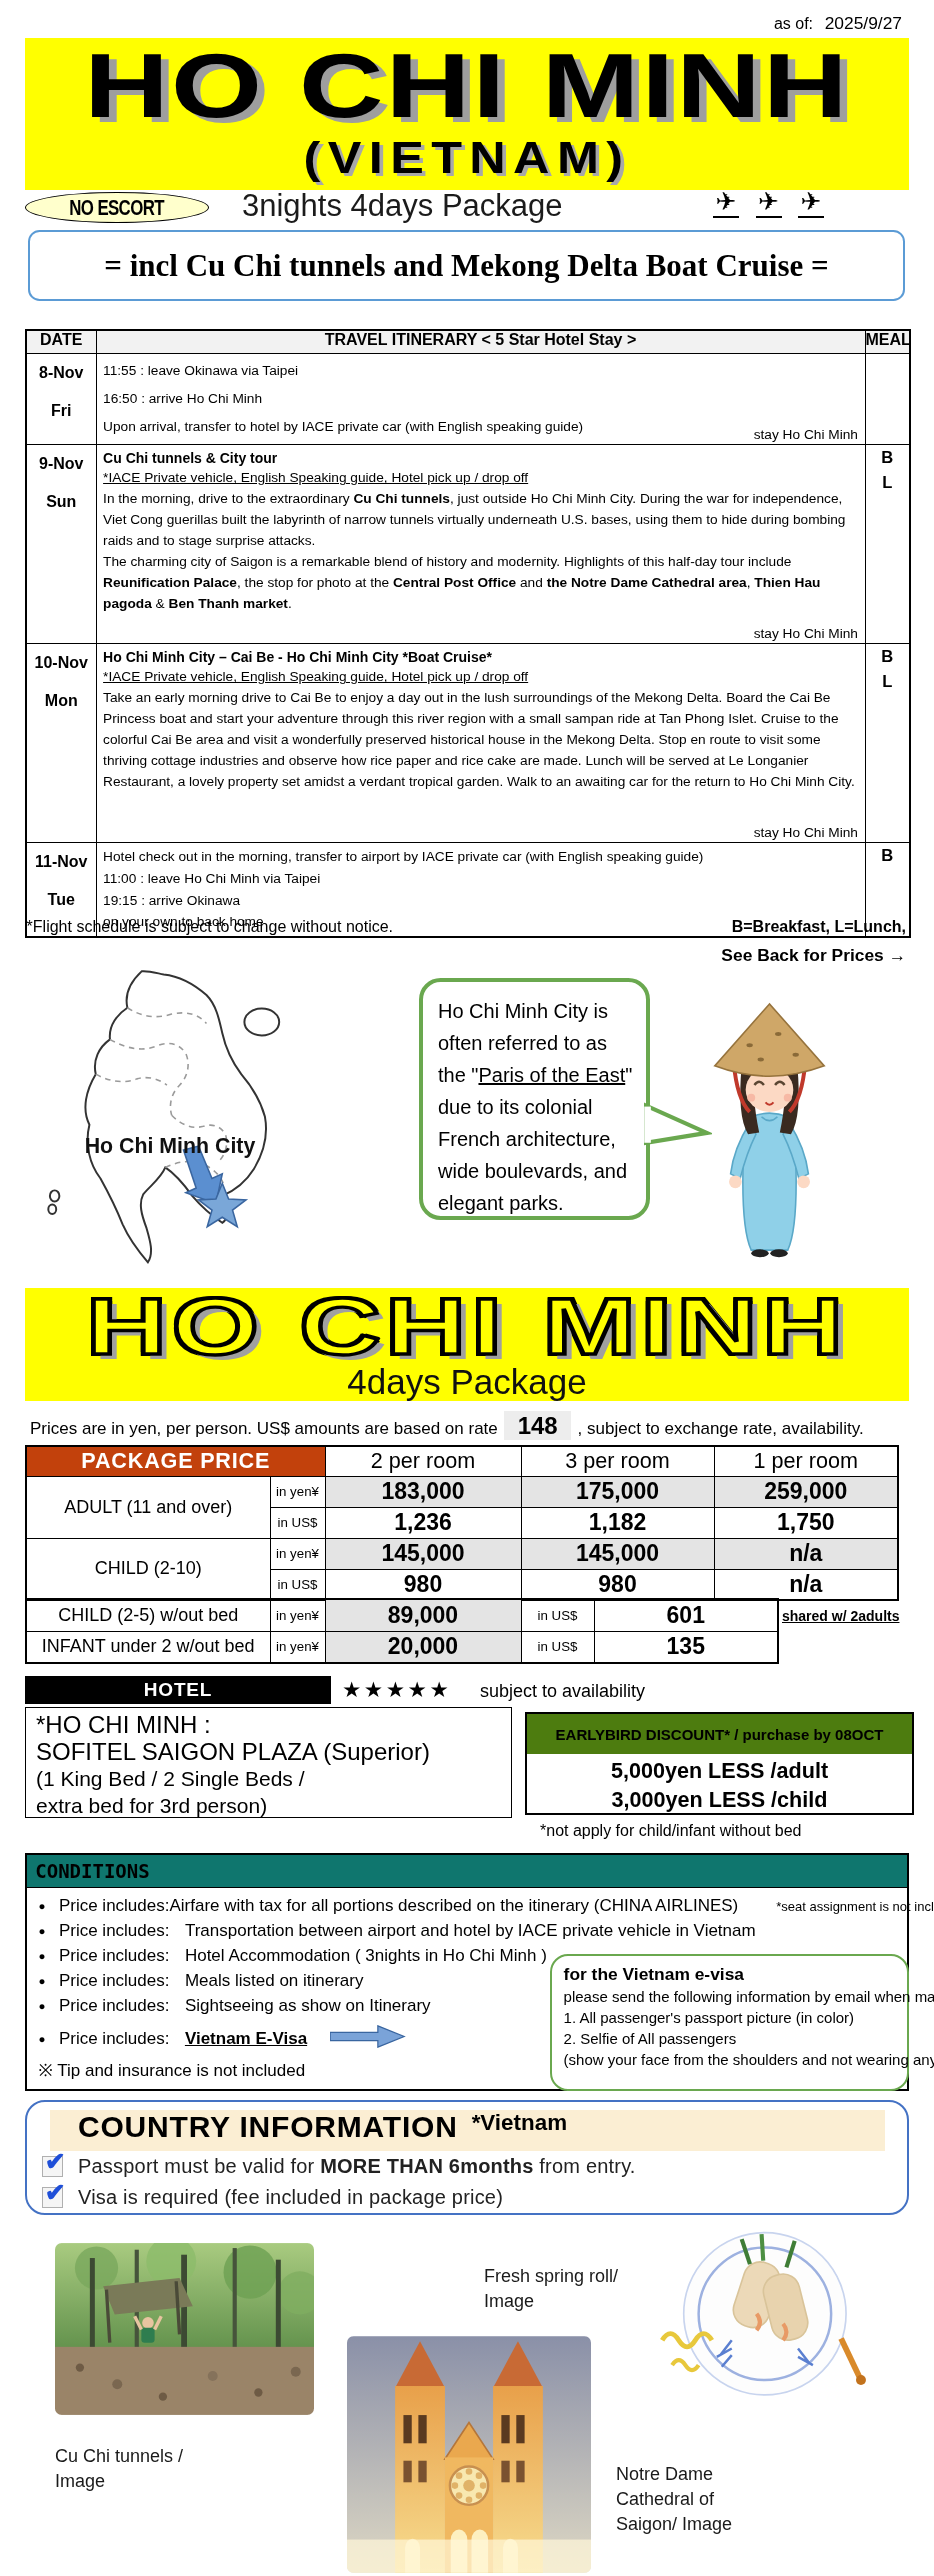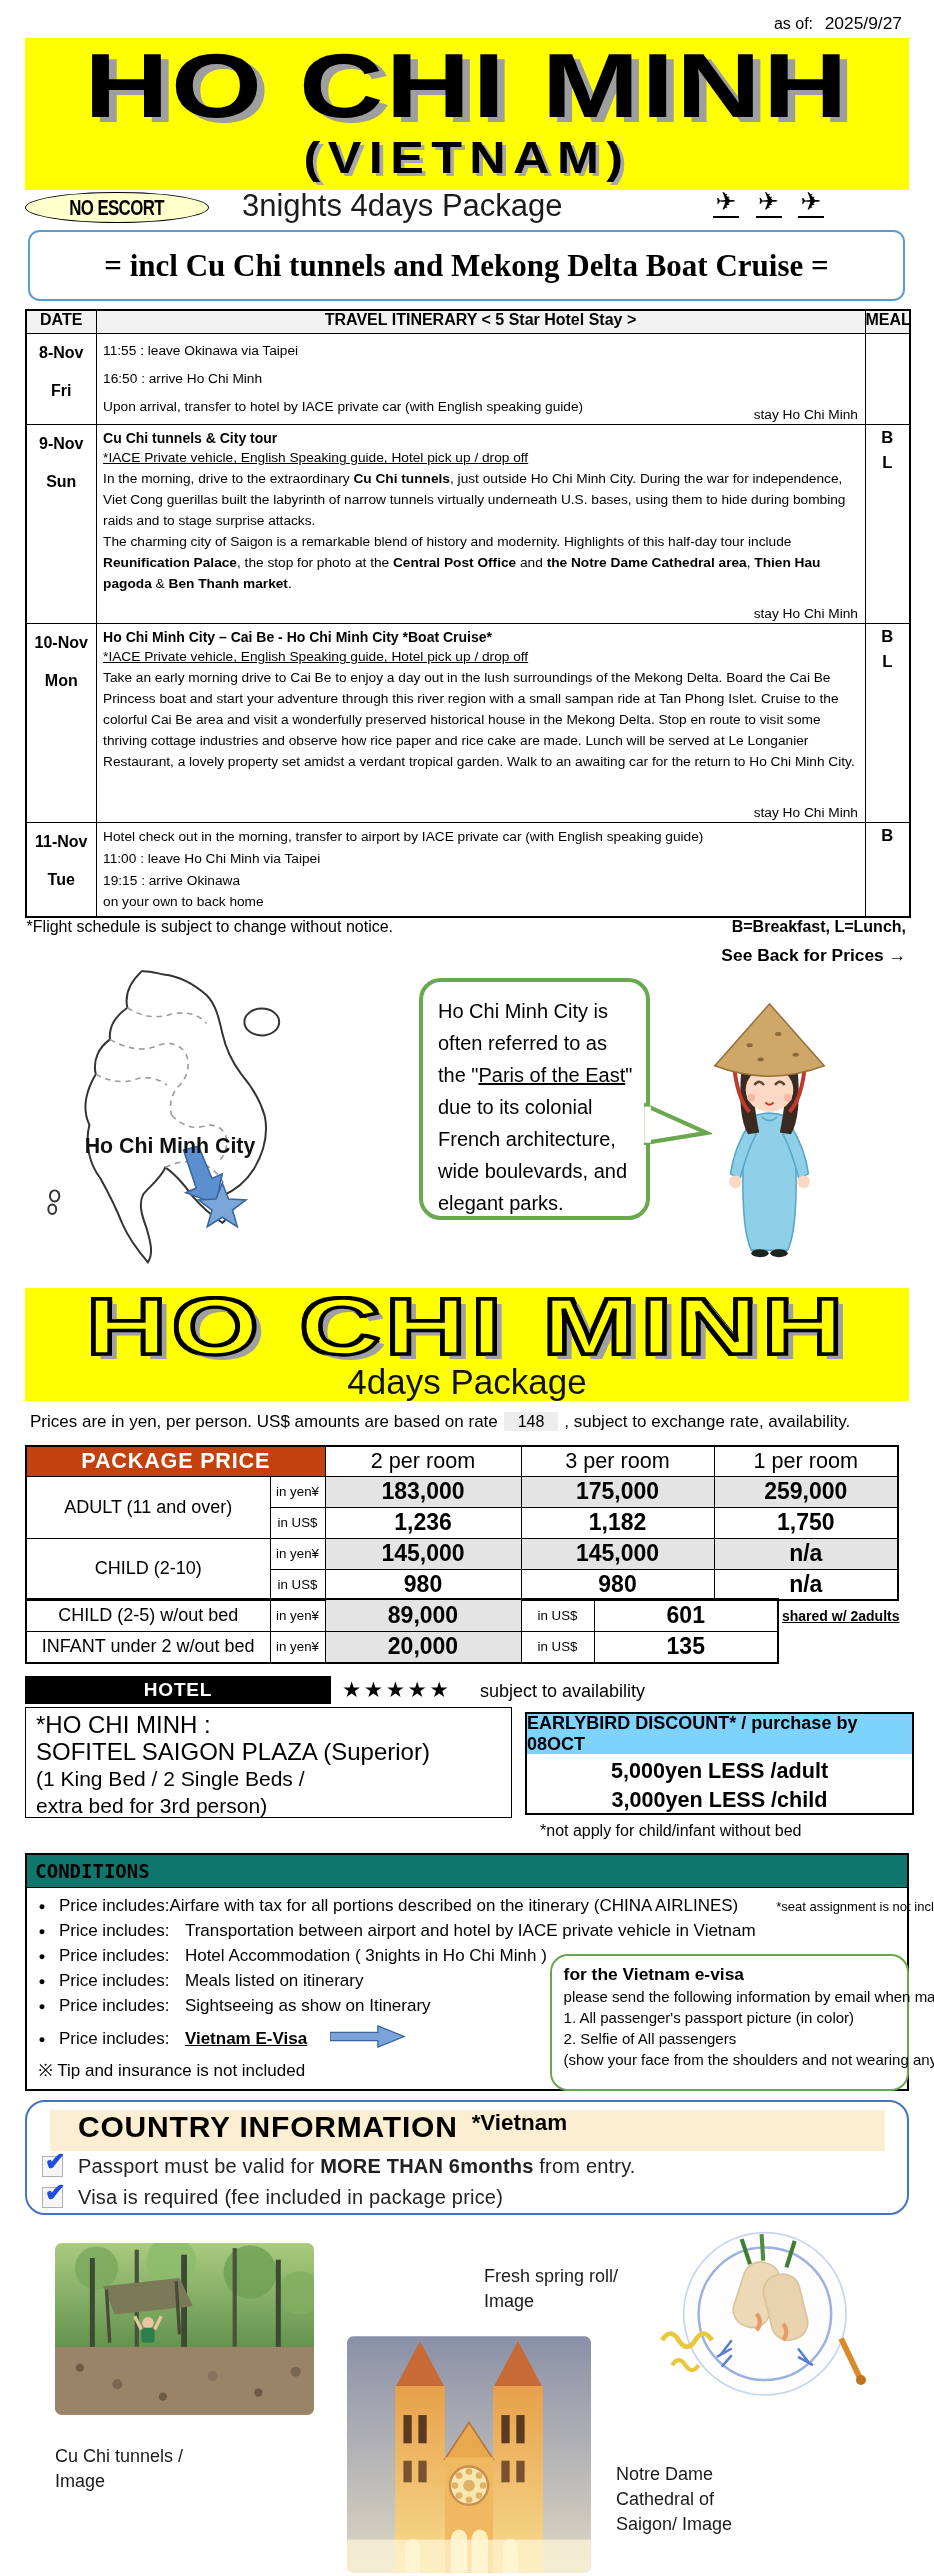--- a/index.html
+++ b/index.html
@@ -27,21 +27,21 @@
   .plane { font-size:25px; line-height:25px; border-bottom:2.5px solid #000; padding:0 2.5px 1.7px 2.5px; transform:rotate(0deg); }
 
   
   .hibox { position:absolute; left:28px; top:230px; width:877px; height:71px; border:2.5px solid #5b9bd5; border-radius:11.6px;
            display:flex; align-items:center; justify-content:center; }
   .hibox span { font-family:"Liberation Serif", serif; font-weight:bold; font-size:31px; white-space:nowrap; }
 
   
   table.itin { position:absolute; left:25px; top:309px; width:884px; border-collapse:collapse; table-layout:fixed; }
   table.itin th, table.itin td { border:1.7px solid #000; vertical-align:top; }
-  table.itin { border:2.5px solid #000; }
+  table.itin { border:2.5px solid #000;margin-top:20px; }
   th.h-date, th.h-main, th.h-meal { height:23px; font-size:16px; vertical-align:middle; background:#f2f2f2; border-bottom:2.5px solid #000; }
   td.c-date { text-align:center; font-weight:bold; font-size:16px; vertical-align:middle; line-height:38px; }
   td.c-main { position:relative; padding:3.3px 8.3px 3.3px 6.6px; font-size:13.7px; }
   td.c-meal { text-align:center; font-weight:bold; font-size:16.6px; vertical-align:middle; }
   td.c-meal div { line-height:25px; }
   .r1 td { height:90px; } .r2 td { height:199px; } .r3 td { height:199px; } .r4 td { height:86px; }
   .ln { line-height:28px; }
   .ln4 { line-height:21.6px; }
   .row-title { font-weight:bold; font-size:14px; line-height:20px; }
   .row-sub { text-decoration:underline; font-size:13.7px; line-height:20px; }
@@ -62,21 +62,21 @@
 
   
   .banner2 { position:absolute; left:25px; top:1288px; width:884px; height:113px; background:#ffff00; text-align:center; overflow:hidden; }
   .b2-title { font-size:79px; font-weight:bold; line-height:73px; white-space:nowrap; letter-spacing:3.3px;
               transform:scaleX(1.42); transform-origin:50% 50%; color:#ffff00; -webkit-text-stroke:3.3px #000;
               text-shadow:5px 5px 0 #a0a0a0, -1.7px -1.7px 0 #000, 1.7px -1.7px 0 #000, -1.7px 1.7px 0 #000, 1.7px 1.7px 0 #000; margin-top:1.7px; }
   .b2-sub { font-size:35px; line-height:38px; color:#111; }
 
   
   .pnote { position:absolute; left:30px; top:1412px; font-size:17px; }
-  .pnote .rate { font-weight:normal; font-size:16px; background:#ededed; padding:0.8px 13.3px; margin:0 6.6px; }
+  .pnote .rate { font-weight:bold; font-size:24px; background:#ededed; padding:0.8px 13.3px; margin:0 6.6px; }
 
   
   table.pt { position:absolute; border-collapse:collapse; table-layout:fixed; }
   table.pt td { border:1.7px solid #000; text-align:center; vertical-align:middle; }
   table.pt { border:2.5px solid #000; }
   .pt1 { left:25px; top:1445px; width:872px; }
   .pt2 { left:25px; top:1598px; width:752px; }
   .ph-label { background:#c2410c; color:#fff; font-weight:bold; font-size:21.6px; height:30px; letter-spacing:0.8px; }
   .ph-col { font-size:21.6px; height:30px; }
   td.p-label { font-size:18px; }
@@ -90,21 +90,21 @@
   .hotel-bar { position:absolute; left:25px; top:1676px; width:306px; height:28px; background:#000; color:#fff;
                display:flex; align-items:center; justify-content:center; font-weight:bold; font-size:19px; letter-spacing:0.8px; }
   .hotel-stars { position:absolute; left:342px; top:1677px; font-size:21.6px; letter-spacing:2.5px; }
   .hotel-avail { position:absolute; left:480px; top:1681px; font-size:18px; }
   .hotel-box { position:absolute; left:25px; top:1707px; width:487px; height:111px; border:1.7px solid #000; padding:3.3px 10px; }
   .hotel-box .hl1 { font-size:24px; line-height:27px; }
   .hotel-box .hl2 { font-size:24px; line-height:27px; }
   .hotel-box .hl3 { font-size:21px; line-height:27px; }
   .hotel-box .hl4 { font-size:21px; line-height:27px; }
   .eb-box { position:absolute; left:525px; top:1712px; width:389px; height:103px; border:2.5px solid #000; }
-  .eb-head { height:40px; background:#7dd3fc; display:flex; align-items:center; justify-content:center; font-weight:bold; font-size:18px; }
+  .eb-head { height:40px; background:#4d7c0f; display:flex; align-items:center; justify-content:center; font-weight:bold; font-size:15px; }
   .eb-line { text-align:center; font-weight:bold; font-size:21.6px; line-height:29px; }
   .eb-body { padding-top:1.7px; }
   .eb-note { position:absolute; left:540px; top:1822px; font-size:16px; }
 
   
   .cond { position:absolute; left:25px; top:1853px; width:884px; height:238px; border:2.5px solid #000; background:#fff; }
   .cond-head { height:33px; background:#0f766e; border-bottom:1.7px solid #000; display:flex; align-items:center;
                padding-left:8.3px; font-family:"DejaVu Sans Mono", monospace; font-weight:bold; font-size:19px; }
   .cond-items { padding:8.3px 0 0 11.6px; }
   .ci { display:flex; align-items:baseline; height:25px; font-size:17px; white-space:nowrap; }

